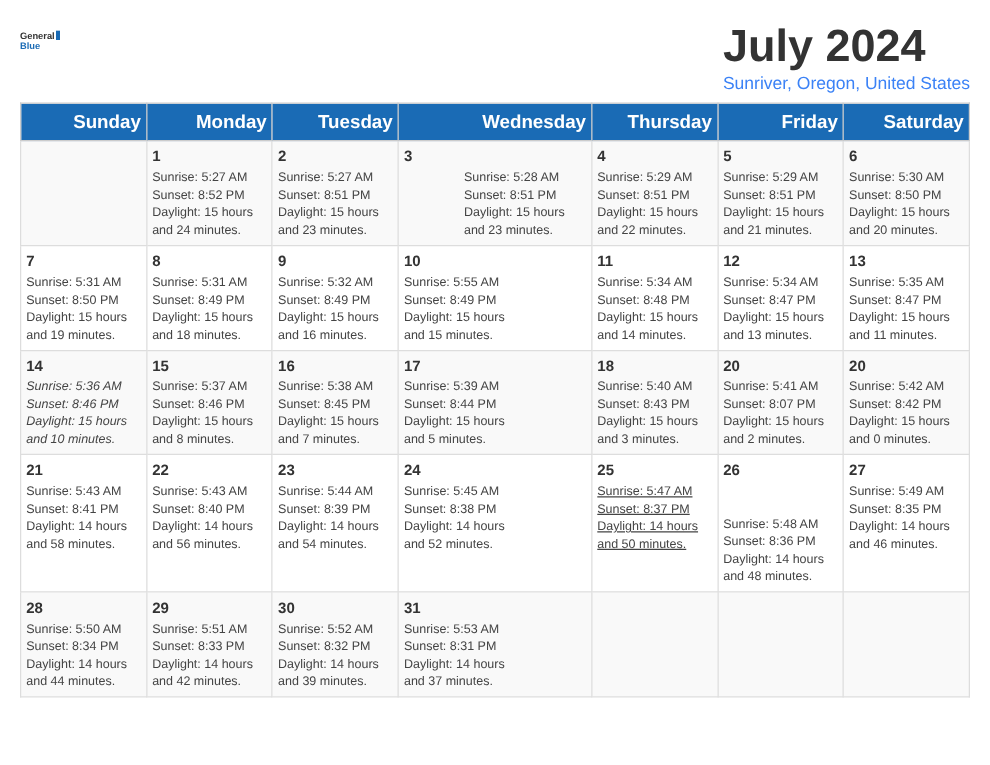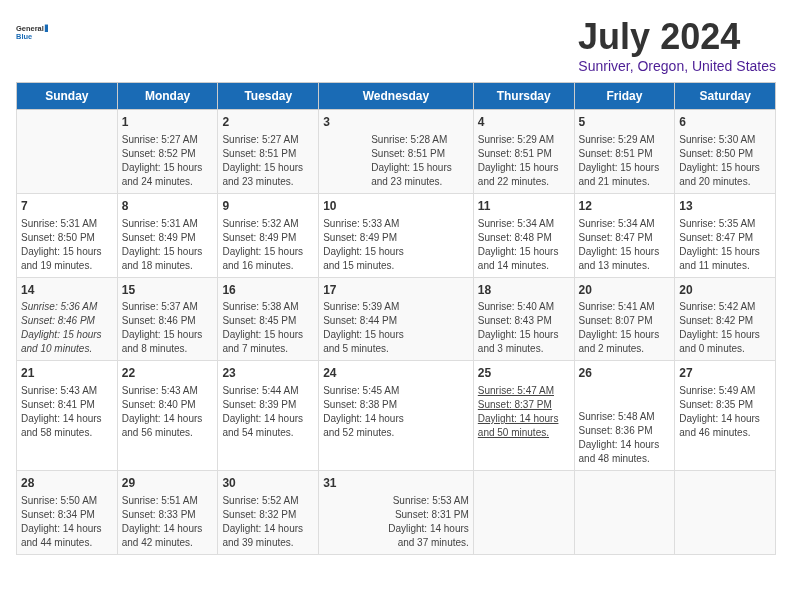--- a/index.html
+++ b/index.html
@@ -15,43 +15,42 @@
       justify-content: space-between;
       align-items: flex-start;
       margin-bottom: 8px;
     }
     .logo {
       display: flex;
       align-items: center;
       gap: 4px;
     }
     .title-area {
-      text-align: center;
+      text-align: left;
     }
     .main-title {
       font-size: 36px;
       font-weight: bold;
       color: #333;
     }
     .subtitle {
       font-size: 14px;
-      color: #4c1d95;
-      margin-left: 36px;
+      color: #3b82f6;
     }
     table {
       width: 100%;
       border-collapse: collapse;
       font-size: 11px;
     }
     thead tr th {
       background-color: #1a6bb5;
       color: #fff;
       padding: 6px 4px;
-      text-align: center;
-      font-size: 12px;
+      text-align: right;
+      font-size: 15px;
       font-weight: bold;
       border: 1px solid #ccc;
     }
     tbody tr td {
       vertical-align: top;
       padding: 4px 4px;
       border: 1px solid #ddd;
       min-height: 70px;
       color: #333;
       line-height: 1.4;
@@ -165,21 +164,21 @@
         </td>
         <td>
           <div class="day-number">9</div>
           <div class="day-info" style="white-space: pre-line;">Sunrise: 5:32 AM
 Sunset: 8:49 PM
 Daylight: 15 hours
 and 16 minutes.</div>
         </td>
         <td>
           <div class="day-number">10</div>
-          <div class="day-info" style="white-space: pre-line;">Sunrise: 5:33 AM
+          <div class="day-info" style="white-space: pre-line;">Sunrise: 5:55 AM
 Sunset: 8:49 PM
 Daylight: 15 hours
 and 15 minutes.</div>
         </td>
         <td>
           <div class="day-number">11</div>
           <div class="day-info" style="white-space: pre-line;">Sunrise: 5:34 AM
 Sunset: 8:48 PM
 Daylight: 15 hours
 and 14 minutes.</div>
@@ -318,21 +317,21 @@
         </td>
         <td>
           <div class="day-number">30</div>
           <div class="day-info" style="white-space: pre-line;">Sunrise: 5:52 AM
 Sunset: 8:32 PM
 Daylight: 14 hours
 and 39 minutes.</div>
         </td>
         <td>
           <div class="day-number">31</div>
-          <div class="day-info" style="white-space: pre-line; text-align: right;">Sunrise: 5:53 AM
+          <div class="day-info" style="white-space: pre-line;">Sunrise: 5:53 AM
 Sunset: 8:31 PM
 Daylight: 14 hours
 and 37 minutes.</div>
         </td>
         <td></td>
         <td></td>
         <td></td>
       </tr>
     </tbody>
 </table>

